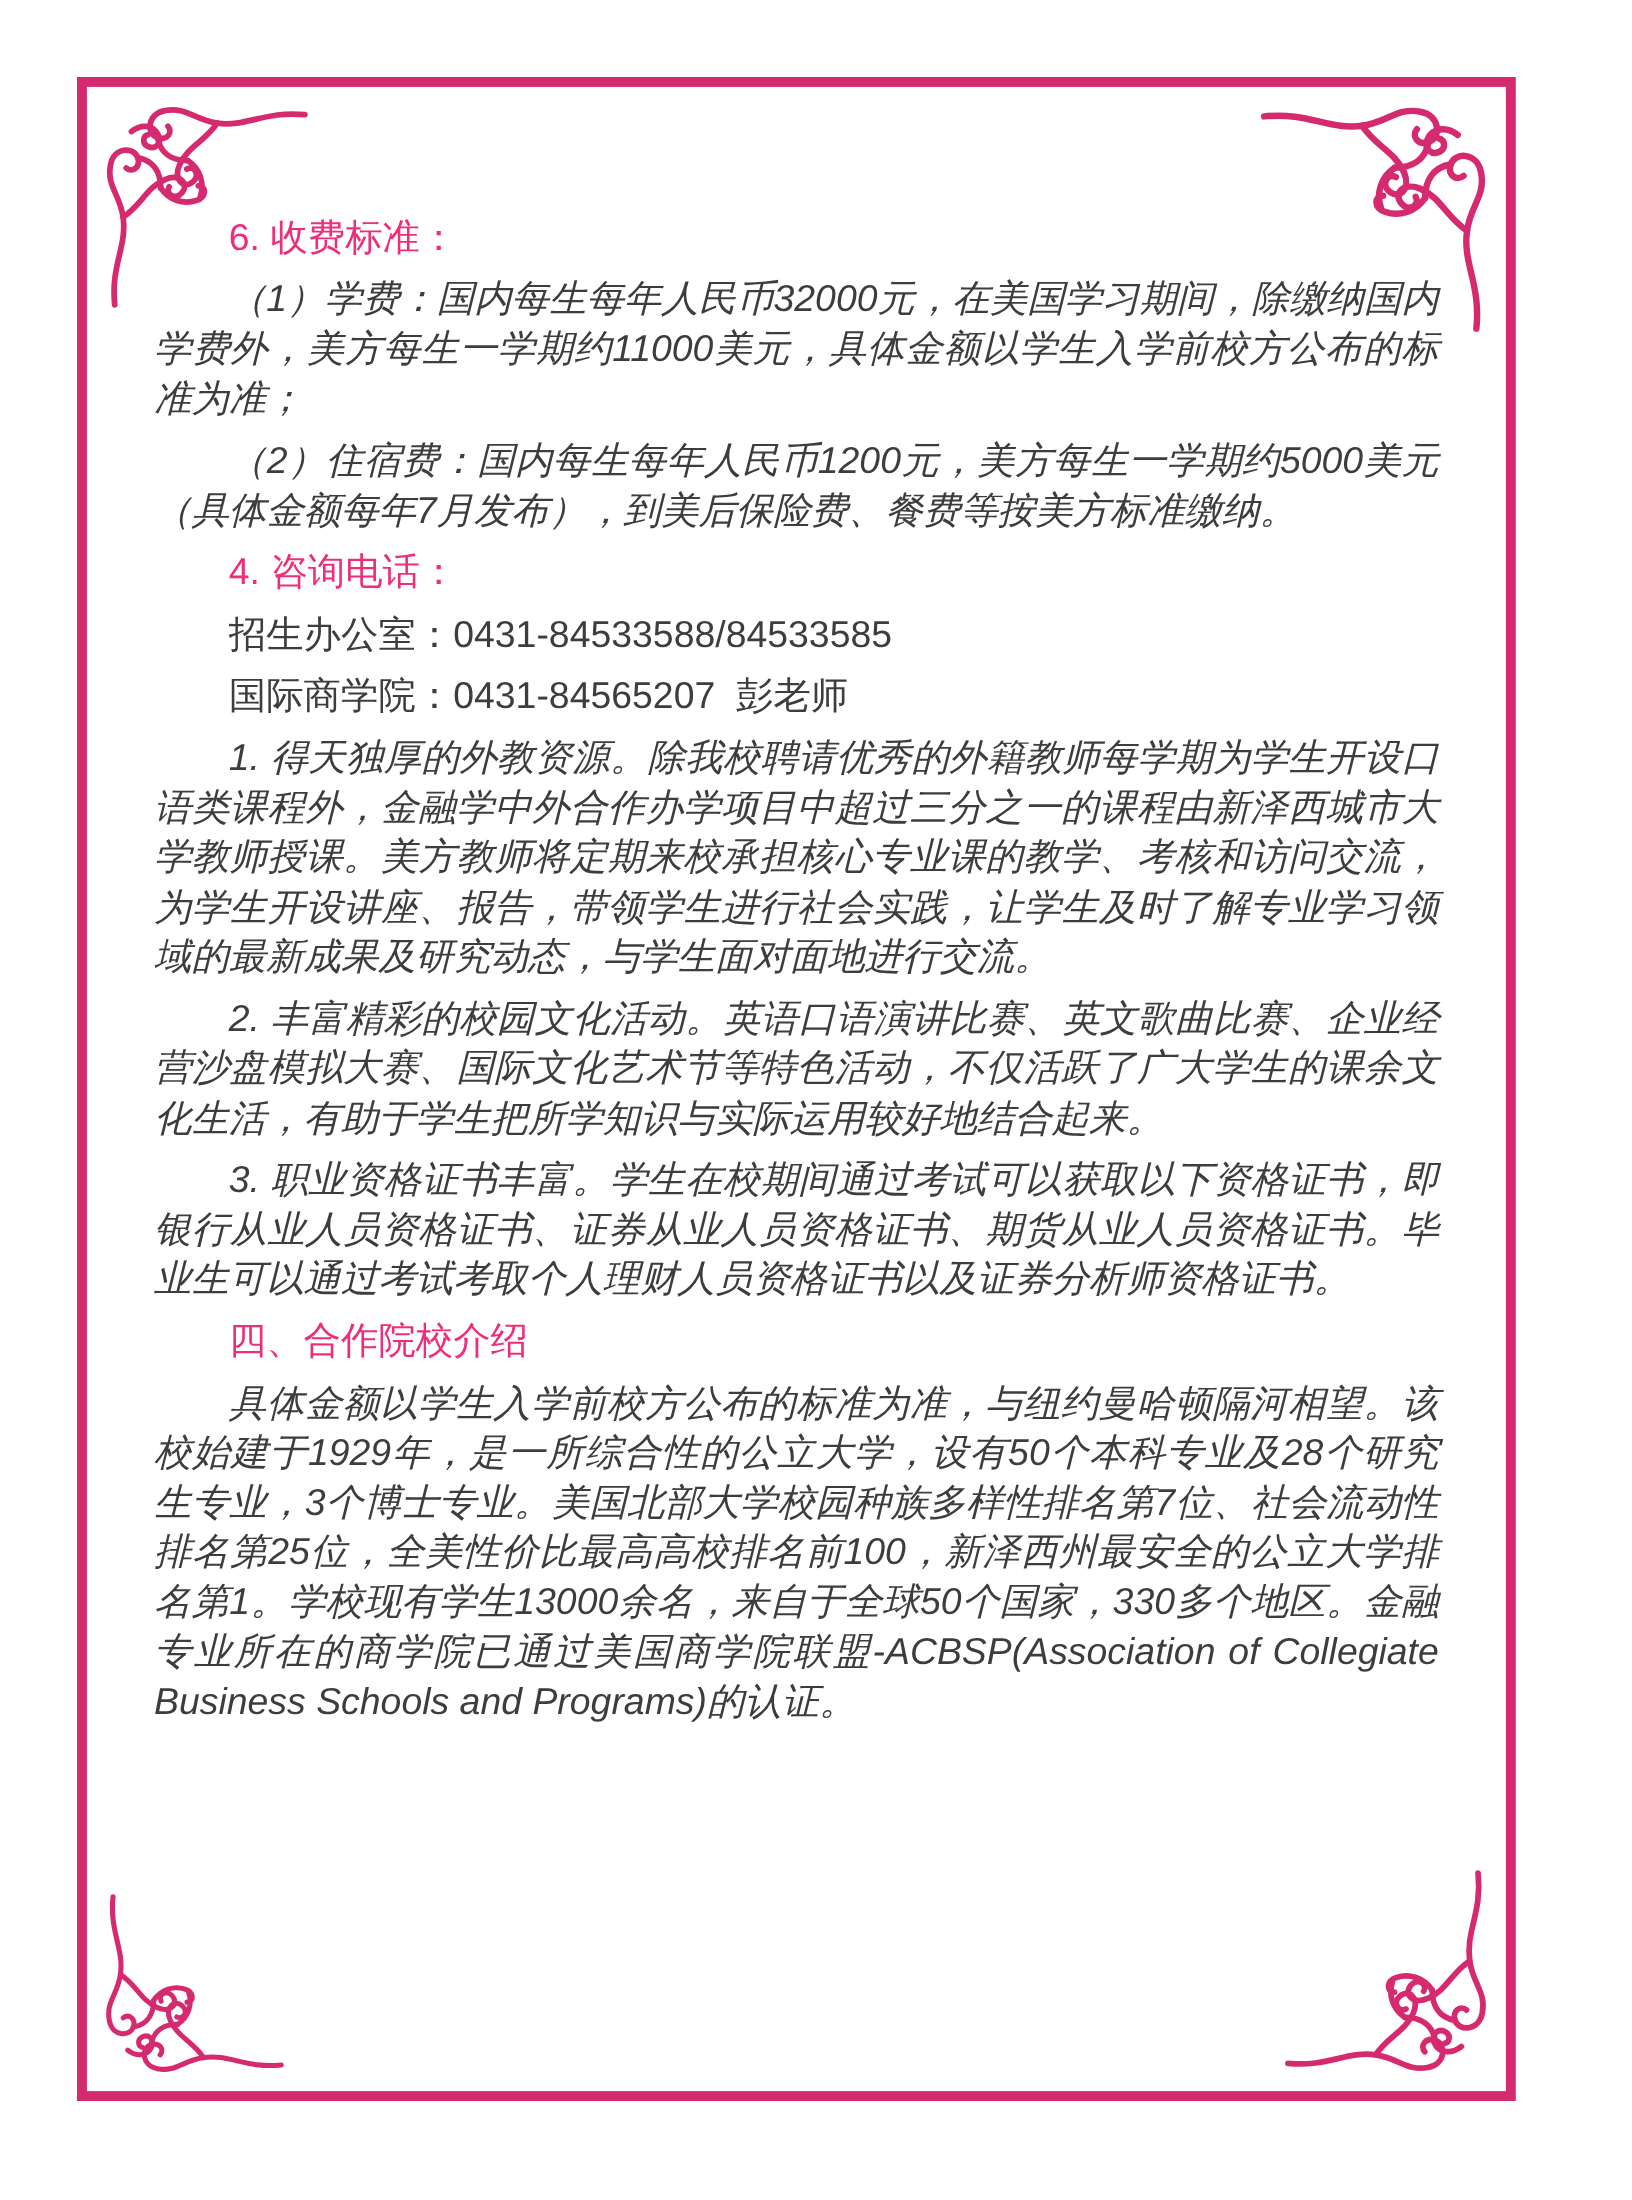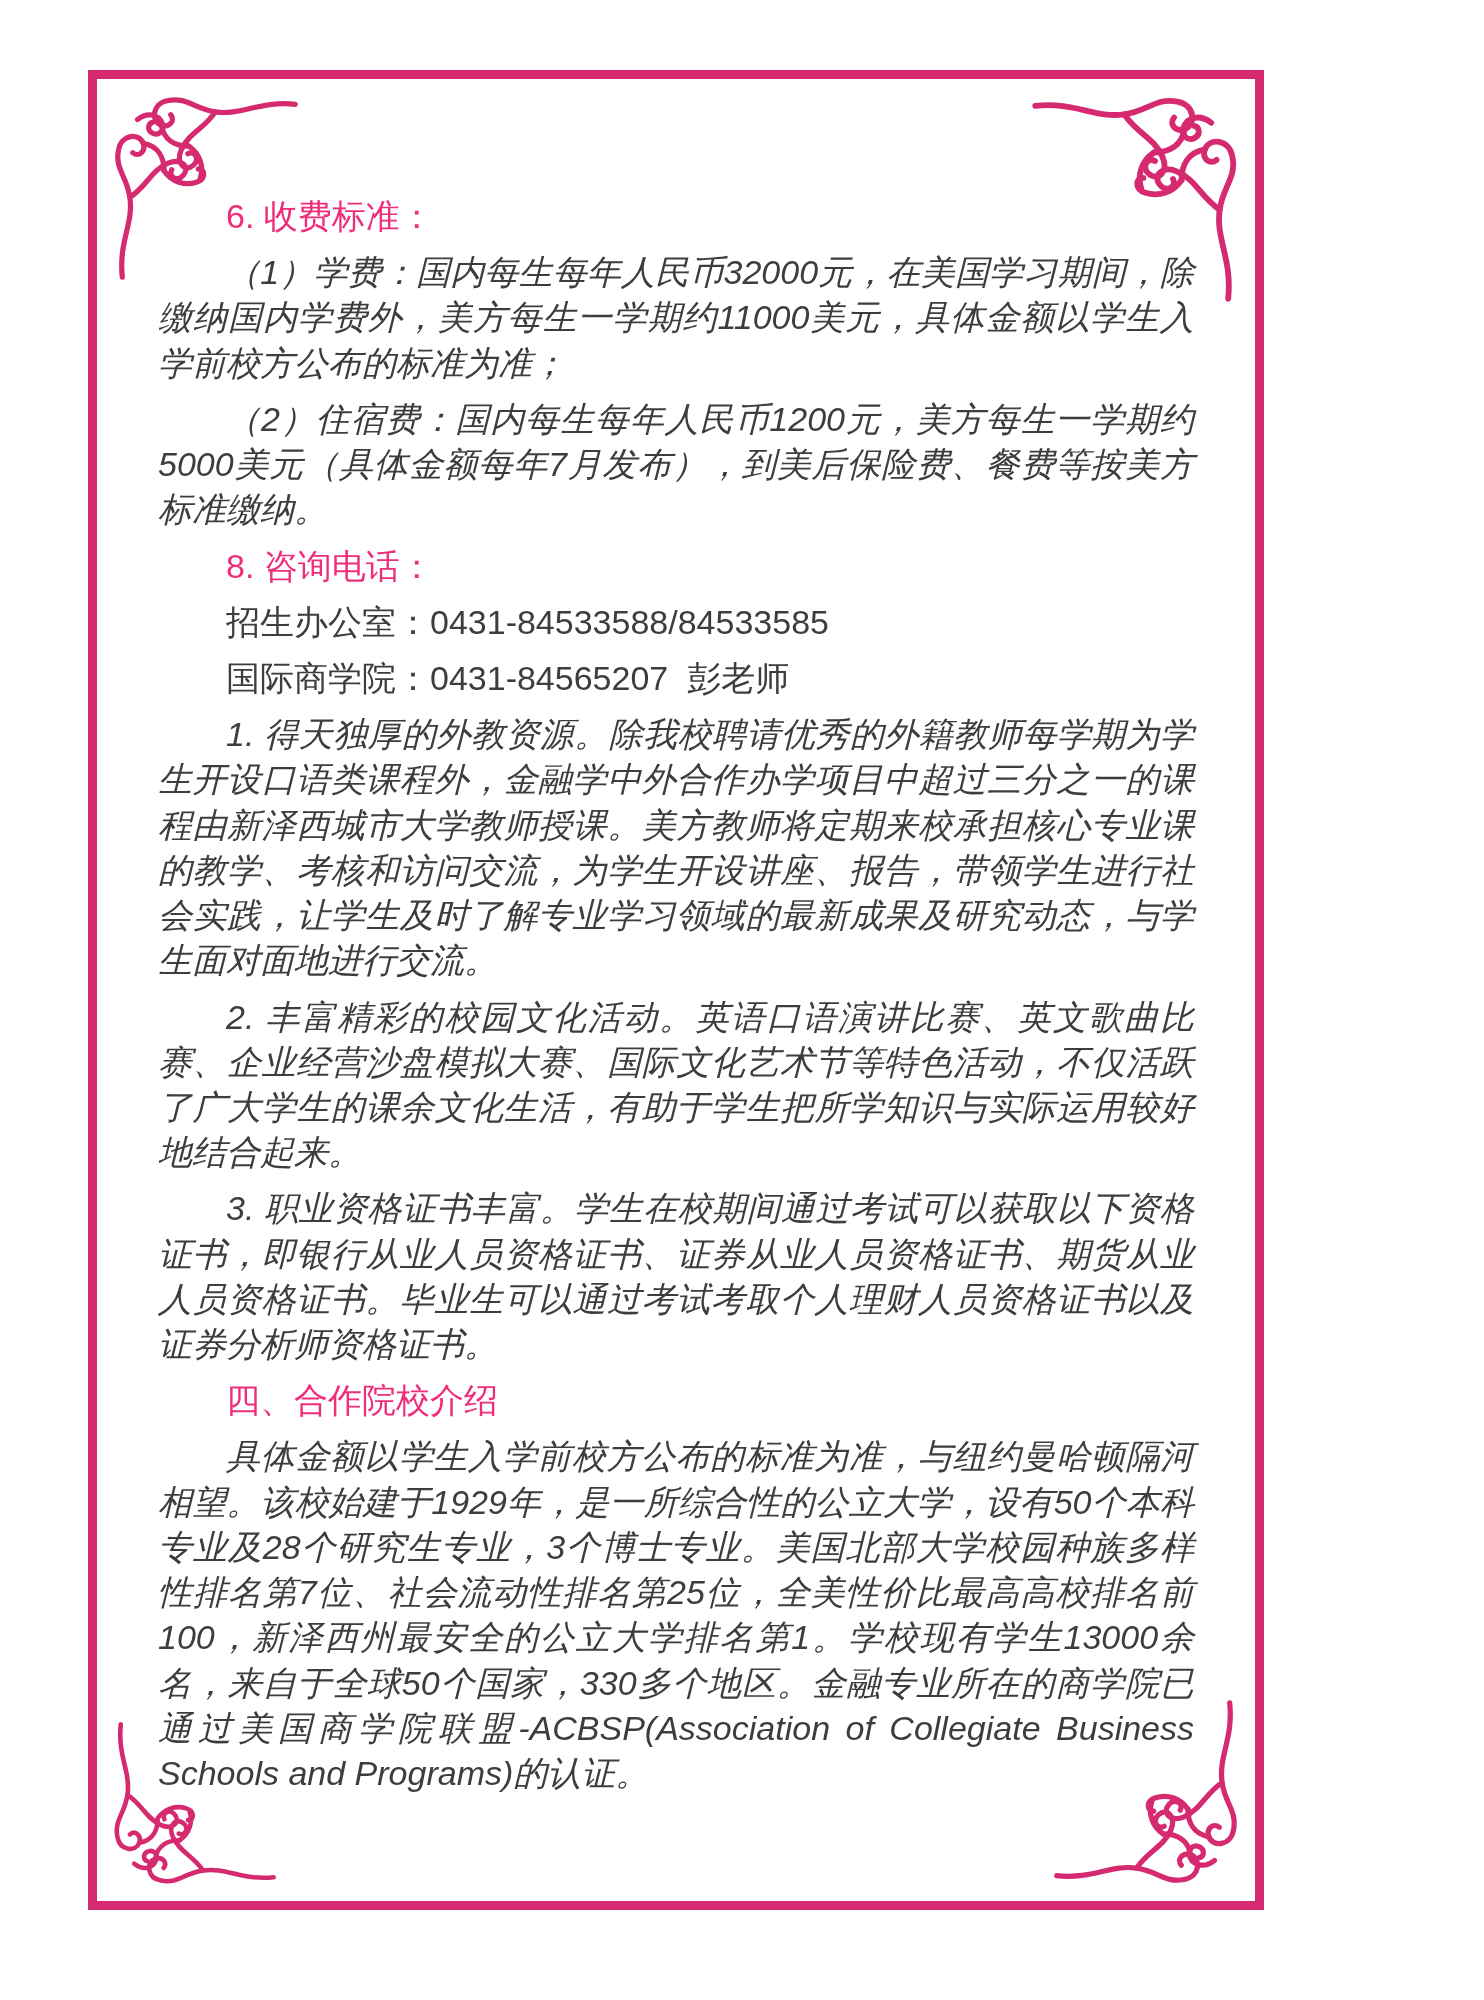--- a/index.html
+++ b/index.html
@@ -6,22 +6,22 @@
   html, body {
     width: 1484px; height: 2000px;
     background: #ffffff;
     font-family: "Liberation Sans", sans-serif;
   }
   body { position: relative; overflow: hidden; }
 
   
   .frame {
     position: absolute;
-    left: 88px; top: 70px;
-    width: 1176px; height: 1840px;
+    left: 70px; top: 70px;
+    width: 1308px; height: 1840px;
     border: 9px solid #d62a70;
   }
 
   
   .orn { position: absolute; pointer-events: none; }
   .orn.tl { left: 12px;  top: 12px;    width: 190px; height: 190px; }
   .orn.tr { right: 12px; top: 12px;    width: 212px; height: 212px; transform: scaleX(-1); }
   .orn.bl { left: 12px;  bottom: 12px; width: 168px; height: 168px; transform: scaleY(-1); }
   .orn.br { right: 12px; bottom: 12px; width: 190px; height: 190px; transform: scale(-1,-1); }
 
@@ -88,21 +88,21 @@
     </svg>
 
   <main class="content">
 
     <h2 class="heading">6. 收费标准：</h2>
 
     <p class="para">（1）学费：国内每生每年人民币32000元，在美国学习期间，除缴纳国内学费外，美方每生一学期约11000美元，具体金额以学生入学前校方公布的标准为准；</p>
 
     <p class="para">（2）住宿费：国内每生每年人民币1200元，美方每生一学期约5000美元（具体金额每年7月发布），到美后保险费、餐费等按美方标准缴纳。</p>
 
-    <h2 class="heading">8. 咨询电话：</h2>
+    <h2 class="heading">4. 咨询电话：</h2>
 
     <p class="phone">招生办公室：0431-84533588/84533585</p>
 
     <p class="phone">国际商学院：0431-84565207  彭老师</p>
 
 
 
     <p class="para">1. 得天独厚的外教资源。除我校聘请优秀的外籍教师每学期为学生开设口语类课程外，金融学中外合作办学项目中超过三分之一的课程由新泽西城市大学教师授课。美方教师将定期来校承担核心专业课的教学、考核和访问交流，为学生开设讲座、报告，带领学生进行社会实践，让学生及时了解专业学习领域的最新成果及研究动态，与学生面对面地进行交流。</p>
 
     <p class="para">2. 丰富精彩的校园文化活动。英语口语演讲比赛、英文歌曲比赛、企业经营沙盘模拟大赛、国际文化艺术节等特色活动，不仅活跃了广大学生的课余文化生活，有助于学生把所学知识与实际运用较好地结合起来。</p>

